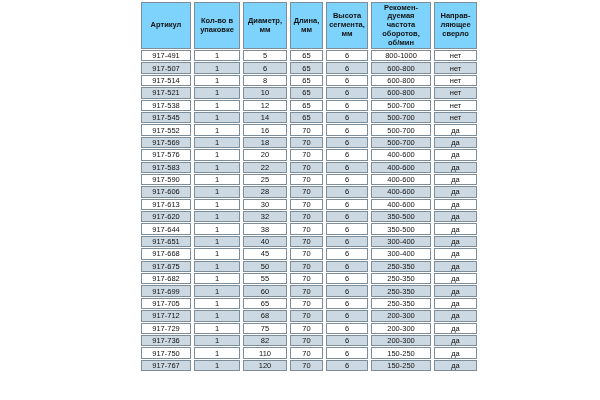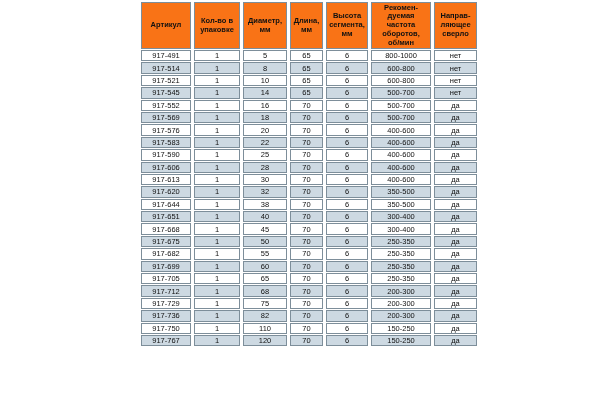--- a/index.html
+++ b/index.html
@@ -33,21 +33,21 @@
     border: 1px solid #7d8e9a;
     box-sizing: border-box;
     padding: 0;
     text-align: center;
     vertical-align: middle;
     overflow: hidden;
     color: #111111;
   }
   table.spec-table thead th {
     height: 47px;
-    background: #f97316;
+    background: #7dd3fc;
     font-size: 7.5px;
     font-weight: bold;
     line-height: 8.8px;
     white-space: pre-line;
   }
   table.spec-table tbody td {
     height: 11.4px;
     font-size: 7.5px;
     line-height: 9px;
     background: #ffffff;
@@ -105,35 +105,53 @@
           <tr>
     <td>917-491</td>
     <td>1</td>
     <td>5</td>
     <td>65</td>
     <td>6</td>
     <td>800-1000</td>
     <td>нет</td>
   </tr>
           <tr>
+    <td>917-507</td>
+    <td>1</td>
+    <td>6</td>
+    <td>65</td>
+    <td>6</td>
+    <td>600-800</td>
+    <td>нет</td>
+  </tr>
+          <tr>
     <td>917-514</td>
     <td>1</td>
     <td>8</td>
     <td>65</td>
     <td>6</td>
     <td>600-800</td>
     <td>нет</td>
   </tr>
           <tr>
     <td>917-521</td>
     <td>1</td>
     <td>10</td>
     <td>65</td>
     <td>6</td>
     <td>600-800</td>
+    <td>нет</td>
+  </tr>
+          <tr>
+    <td>917-538</td>
+    <td>1</td>
+    <td>12</td>
+    <td>65</td>
+    <td>6</td>
+    <td>500-700</td>
     <td>нет</td>
   </tr>
           <tr>
     <td>917-545</td>
     <td>1</td>
     <td>14</td>
     <td>65</td>
     <td>6</td>
     <td>500-700</td>
     <td>нет</td>

